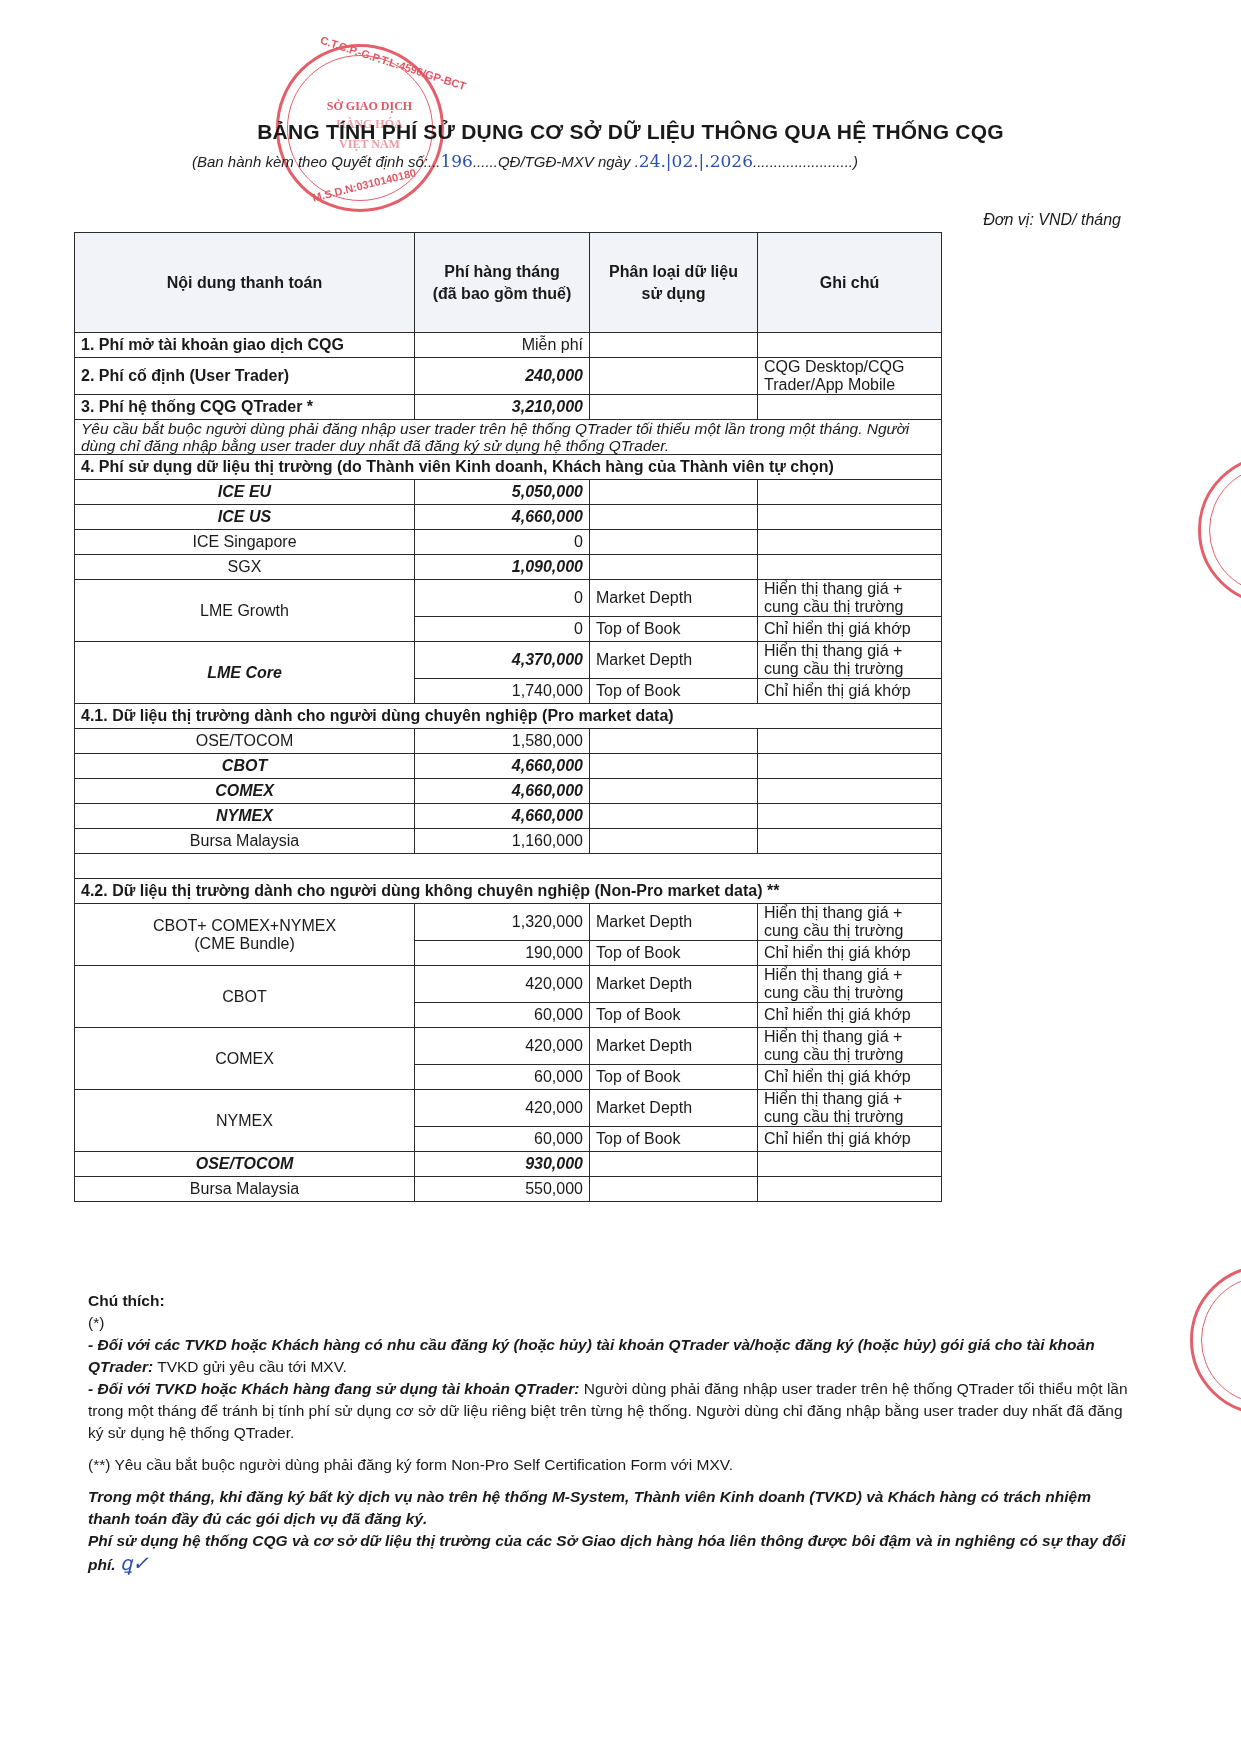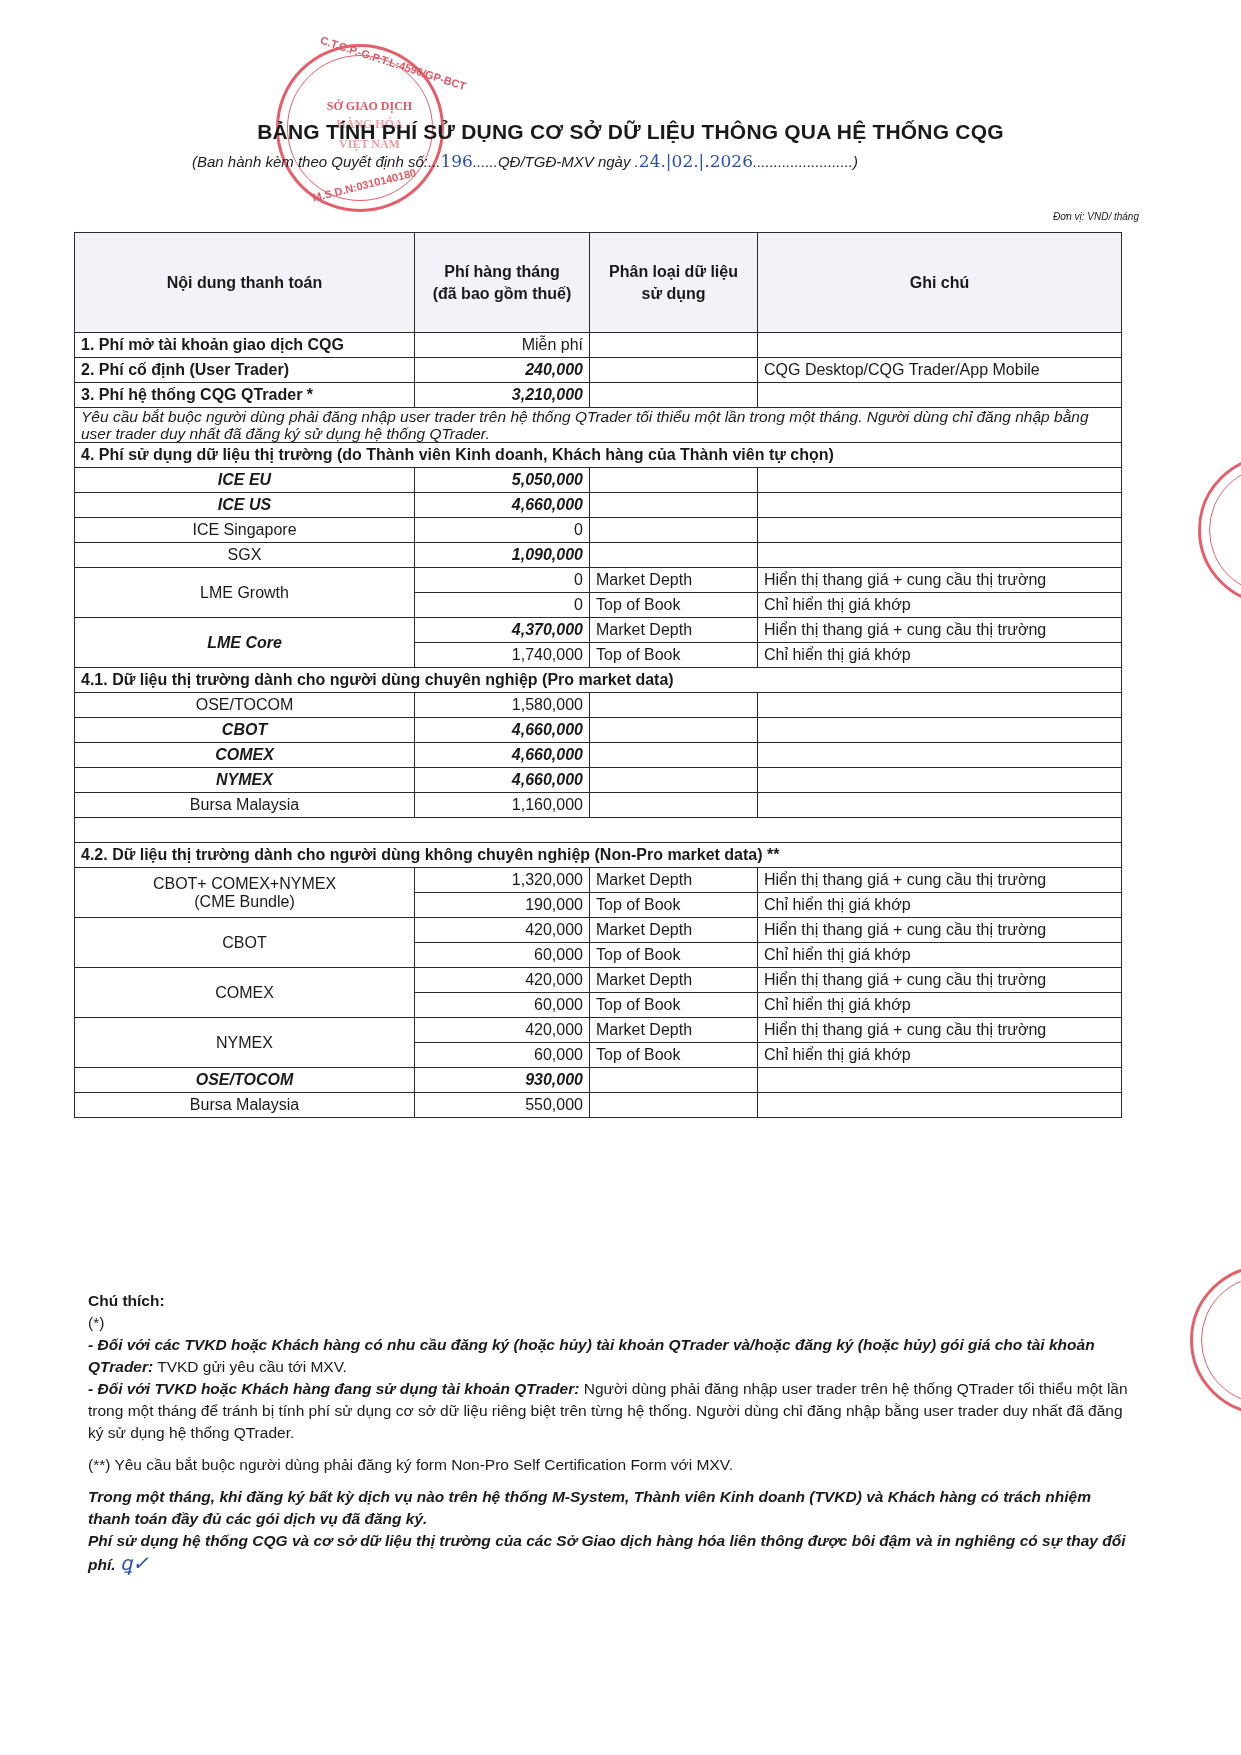--- a/index.html
+++ b/index.html
@@ -46,28 +46,28 @@
       position: absolute; left: 0; right: 0; top: 120px;
       text-align: center; font-size: 21px; font-weight: bold; letter-spacing: 0.2px;
       padding-left: 20px;
     }
     .subtitle {
       position: absolute; left: 192px; top: 151px;
       font-size: 15px; font-style: italic; color: #222;
     }
     .subtitle .hand { color: #2a4fb0; font-style: normal; font-family: "DejaVu Serif", serif; font-size: 17px; }
     .unit {
-      position: absolute; right: 102px; top: 211px;
-      font-size: 10px; font-style: italic;
+      position: absolute; right: 120px; top: 211px;
+      font-size: 16px; font-style: italic;
     }
 
     
     table.fee {
       position: absolute; left: 74px; top: 232px;
-      width: 1048px; border-collapse: collapse;
+      width: 868px; border-collapse: collapse;
       font-size: 16px;
     }
     table.fee td, table.fee th {
       border: 1.5px solid #2b2b2b;
       padding: 0 6px;
       height: 25px;
       vertical-align: middle;
     }
     table.fee thead th {
       background: #f2f3f8; height: 100px; font-weight: bold; text-align: center;

